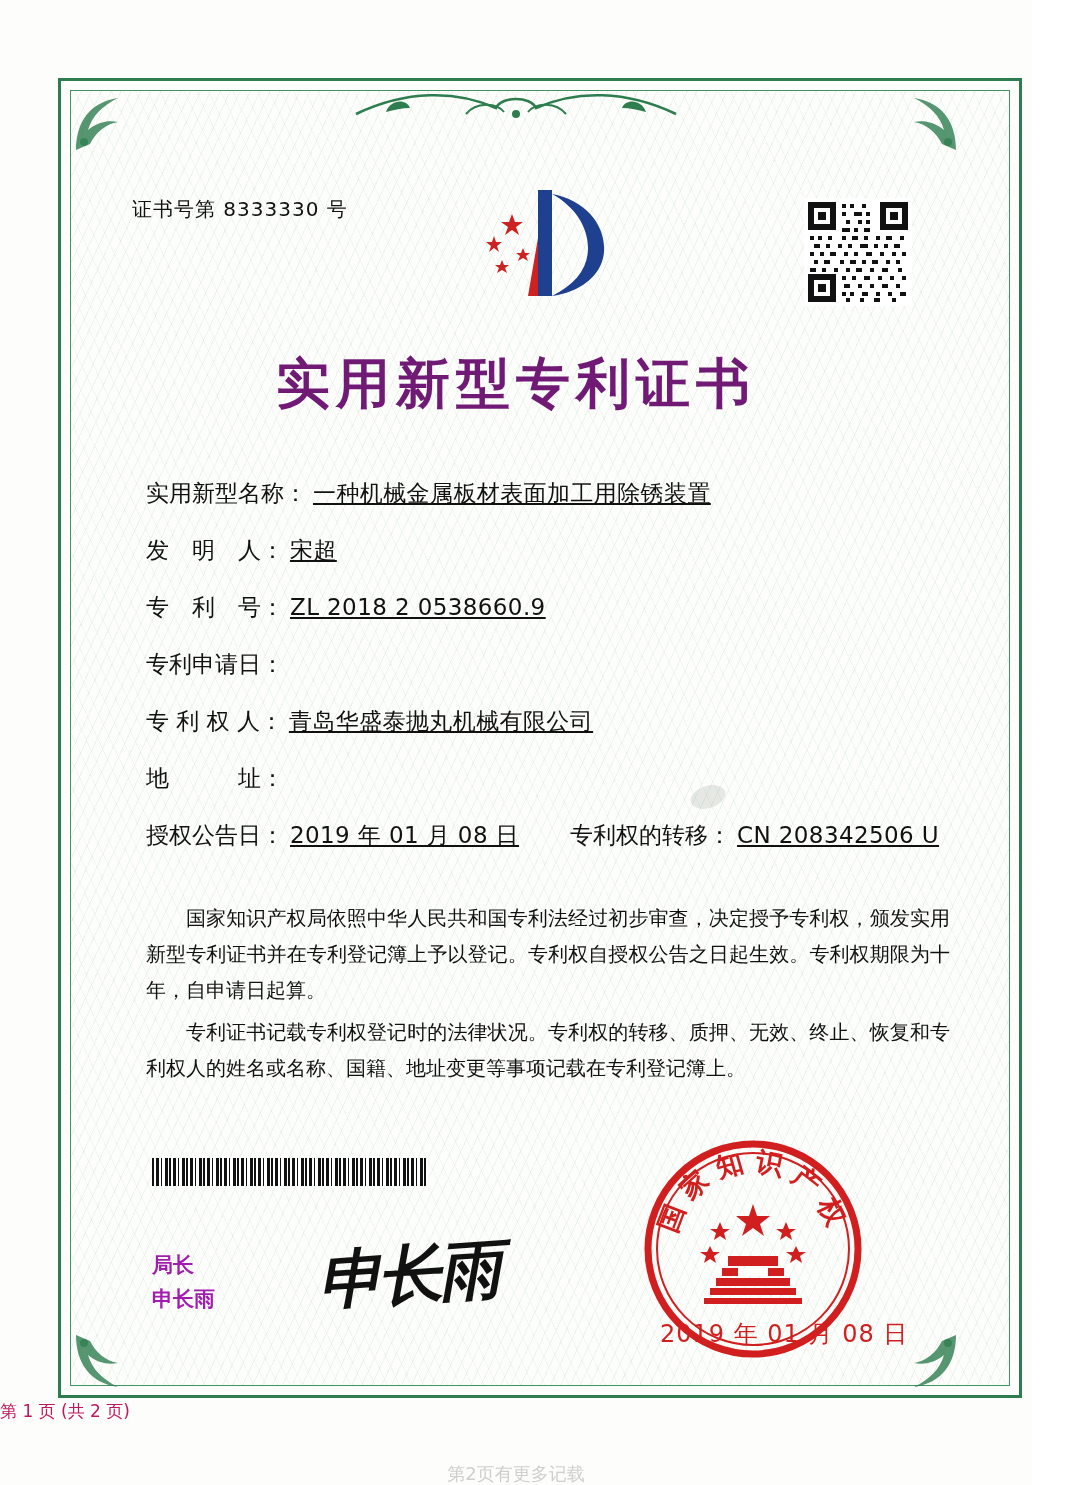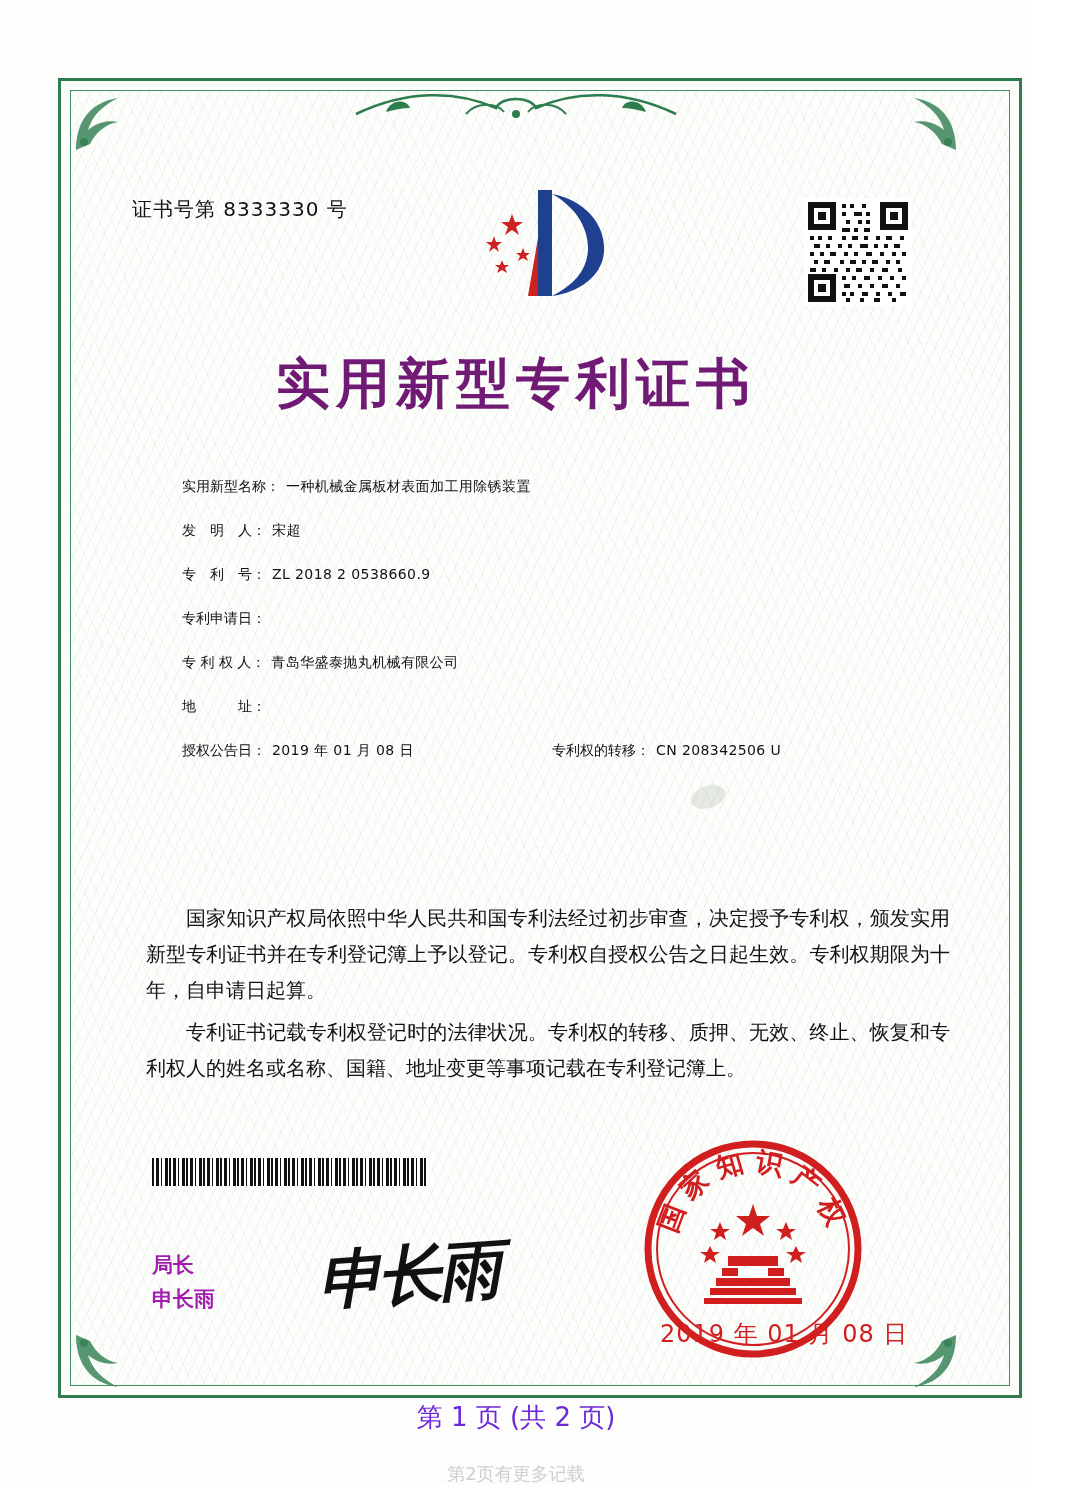--- a/index.html
+++ b/index.html
@@ -109,35 +109,35 @@
   .fields {
     position: absolute;
     left: 146px;
     top: 478px;
     width: 800px;
   }
   .field-row {
     display: flex;
     align-items: baseline;
     margin-bottom: 26px;
-    font-size: 14px;
+    font-size: 23px;
     color: #111;
-    margin-left: 36px;
   }
   .field-label {
     white-space: pre;
     flex: 0 0 auto;
   }
   .field-colon {
     flex: 0 0 auto;
     padding-right: 6px;
   }
   .field-value {
     flex: 1 1 auto;
     letter-spacing: 0.4px;
+    text-decoration: underline;
   }
   .field-row.split .field-value {
     flex: 0 0 auto;
     min-width: 250px;
   }
   .field-label2 {
     flex: 0 0 auto;
     padding-left: 30px;
     white-space: pre;
   }
@@ -214,23 +214,22 @@
     letter-spacing: 1px;
     font-family: "DejaVu Sans", "Liberation Sans", sans-serif;
   }
 
   
   .page-footer {
     position: absolute;
     left: 0;
     right: 0;
     top: 1400px;
-    text-align: center;
-    font-size: 26px;
-    color: #6d28d9;
+    font-size: 17px;
+    color: #be185d;
   }
   .page-ghost {
     position: absolute;
     left: 0;
     right: 0;
     top: 1462px;
     text-align: center;
     font-size: 18px;
     color: #cfcfcf;
   }

